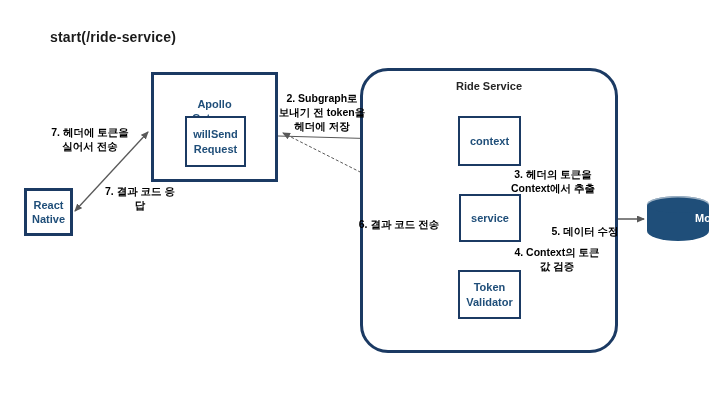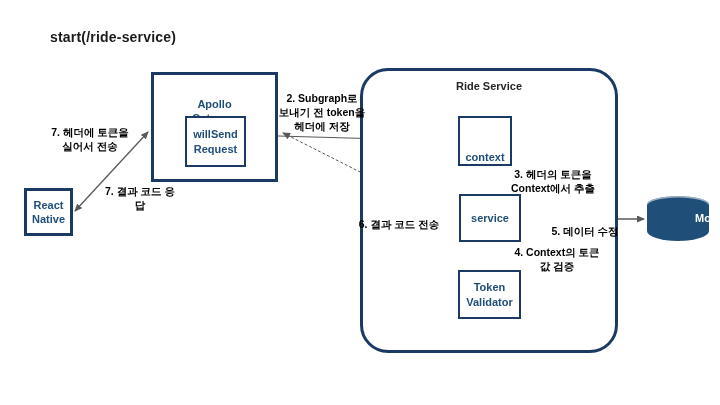--- a/index.html
+++ b/index.html
@@ -54,21 +54,21 @@
     word-break: break-all;
     padding: 4px;
   }
   .ride-service {
     left: 360px; top: 68px; width: 258px; height: 285px;
     align-items: flex-start;
     padding-top: 8px;
     color: #262626;
     border-radius: 28px;
   }
-  .ctx-box   { left: 458px; top: 116px; width: 54px; height: 50px; align-items: flex-end; }
+  .ctx-box   { left: 458px; top: 116px; width: 63px; height: 50px; }
   .svc-box   { left: 459px; top: 194px; width: 62px; height: 48px; }
   .token-validator { left: 458px; top: 270px; width: 63px; height: 49px; }
 
   .mongo {
     position: absolute;
     left: 647px; top: 196px; width: 62px; height: 45px;
   }
   .mongo-body {
     position: absolute;
     left: 0; right: 0; top: 8px; bottom: 0;

